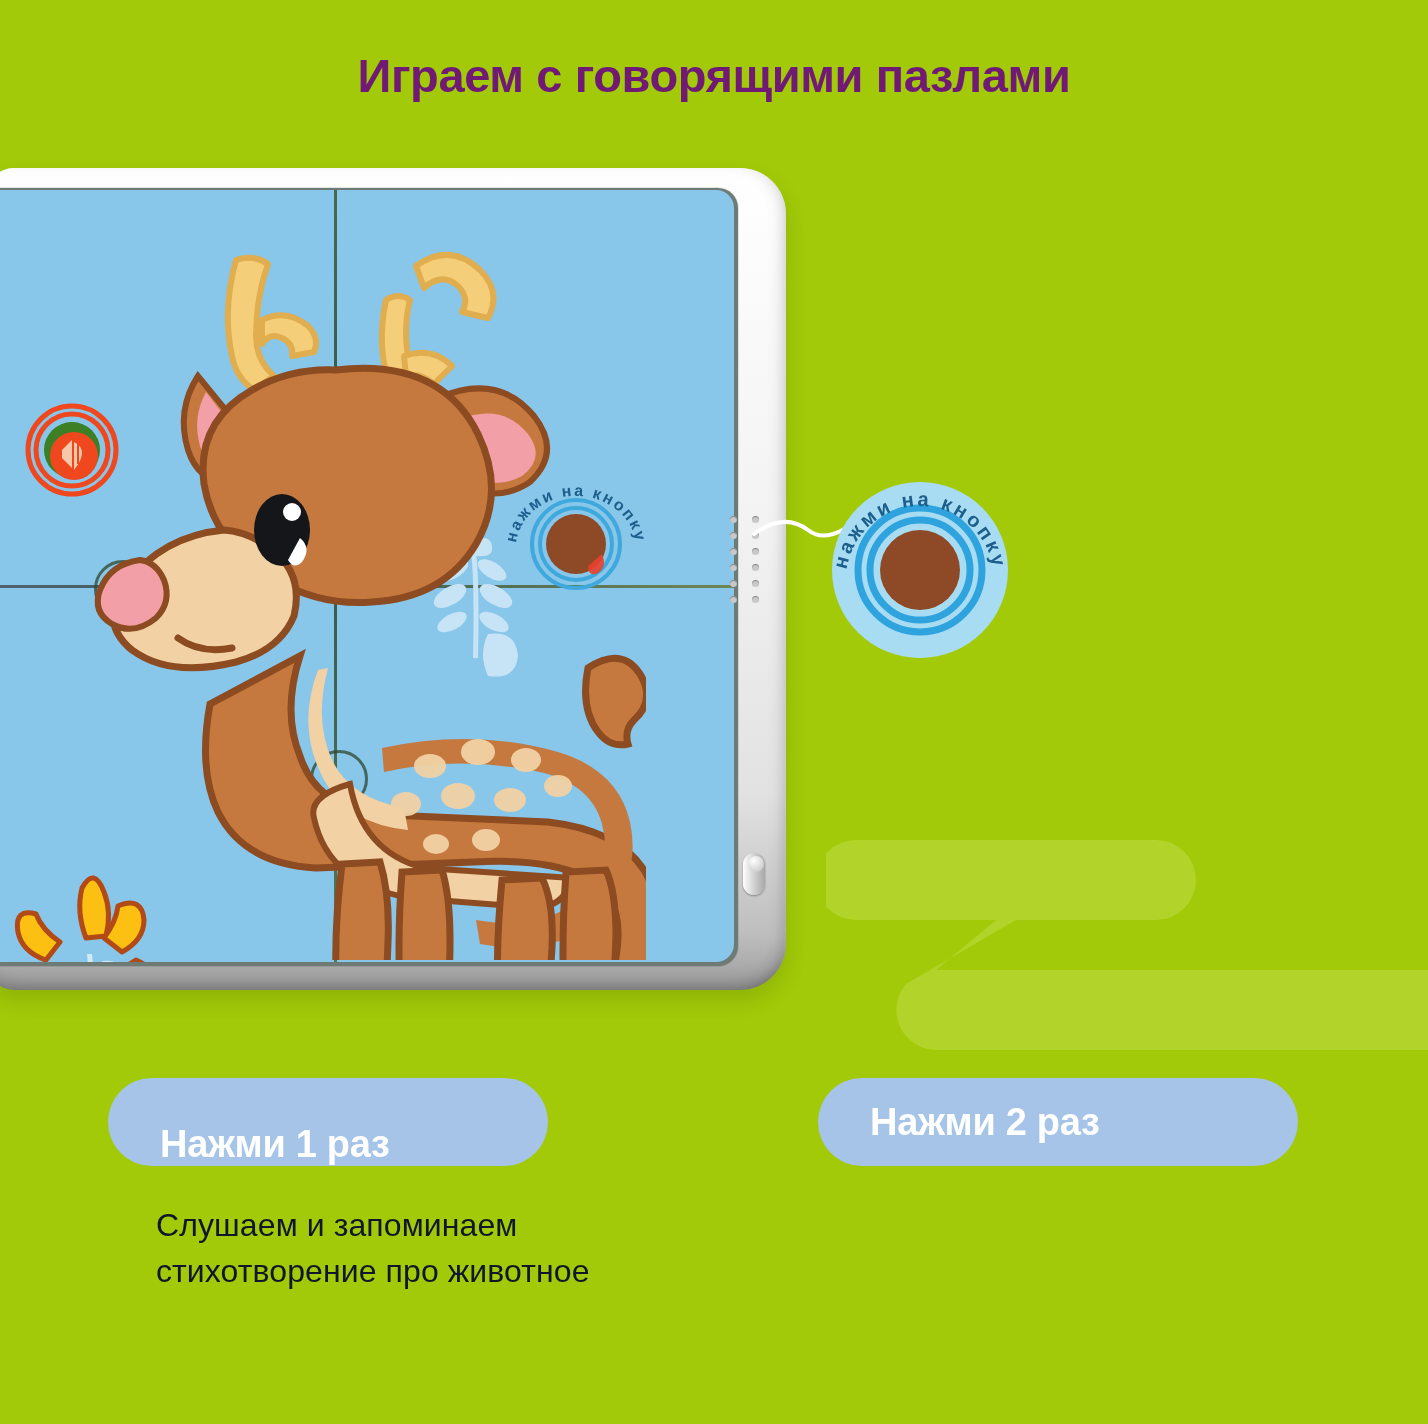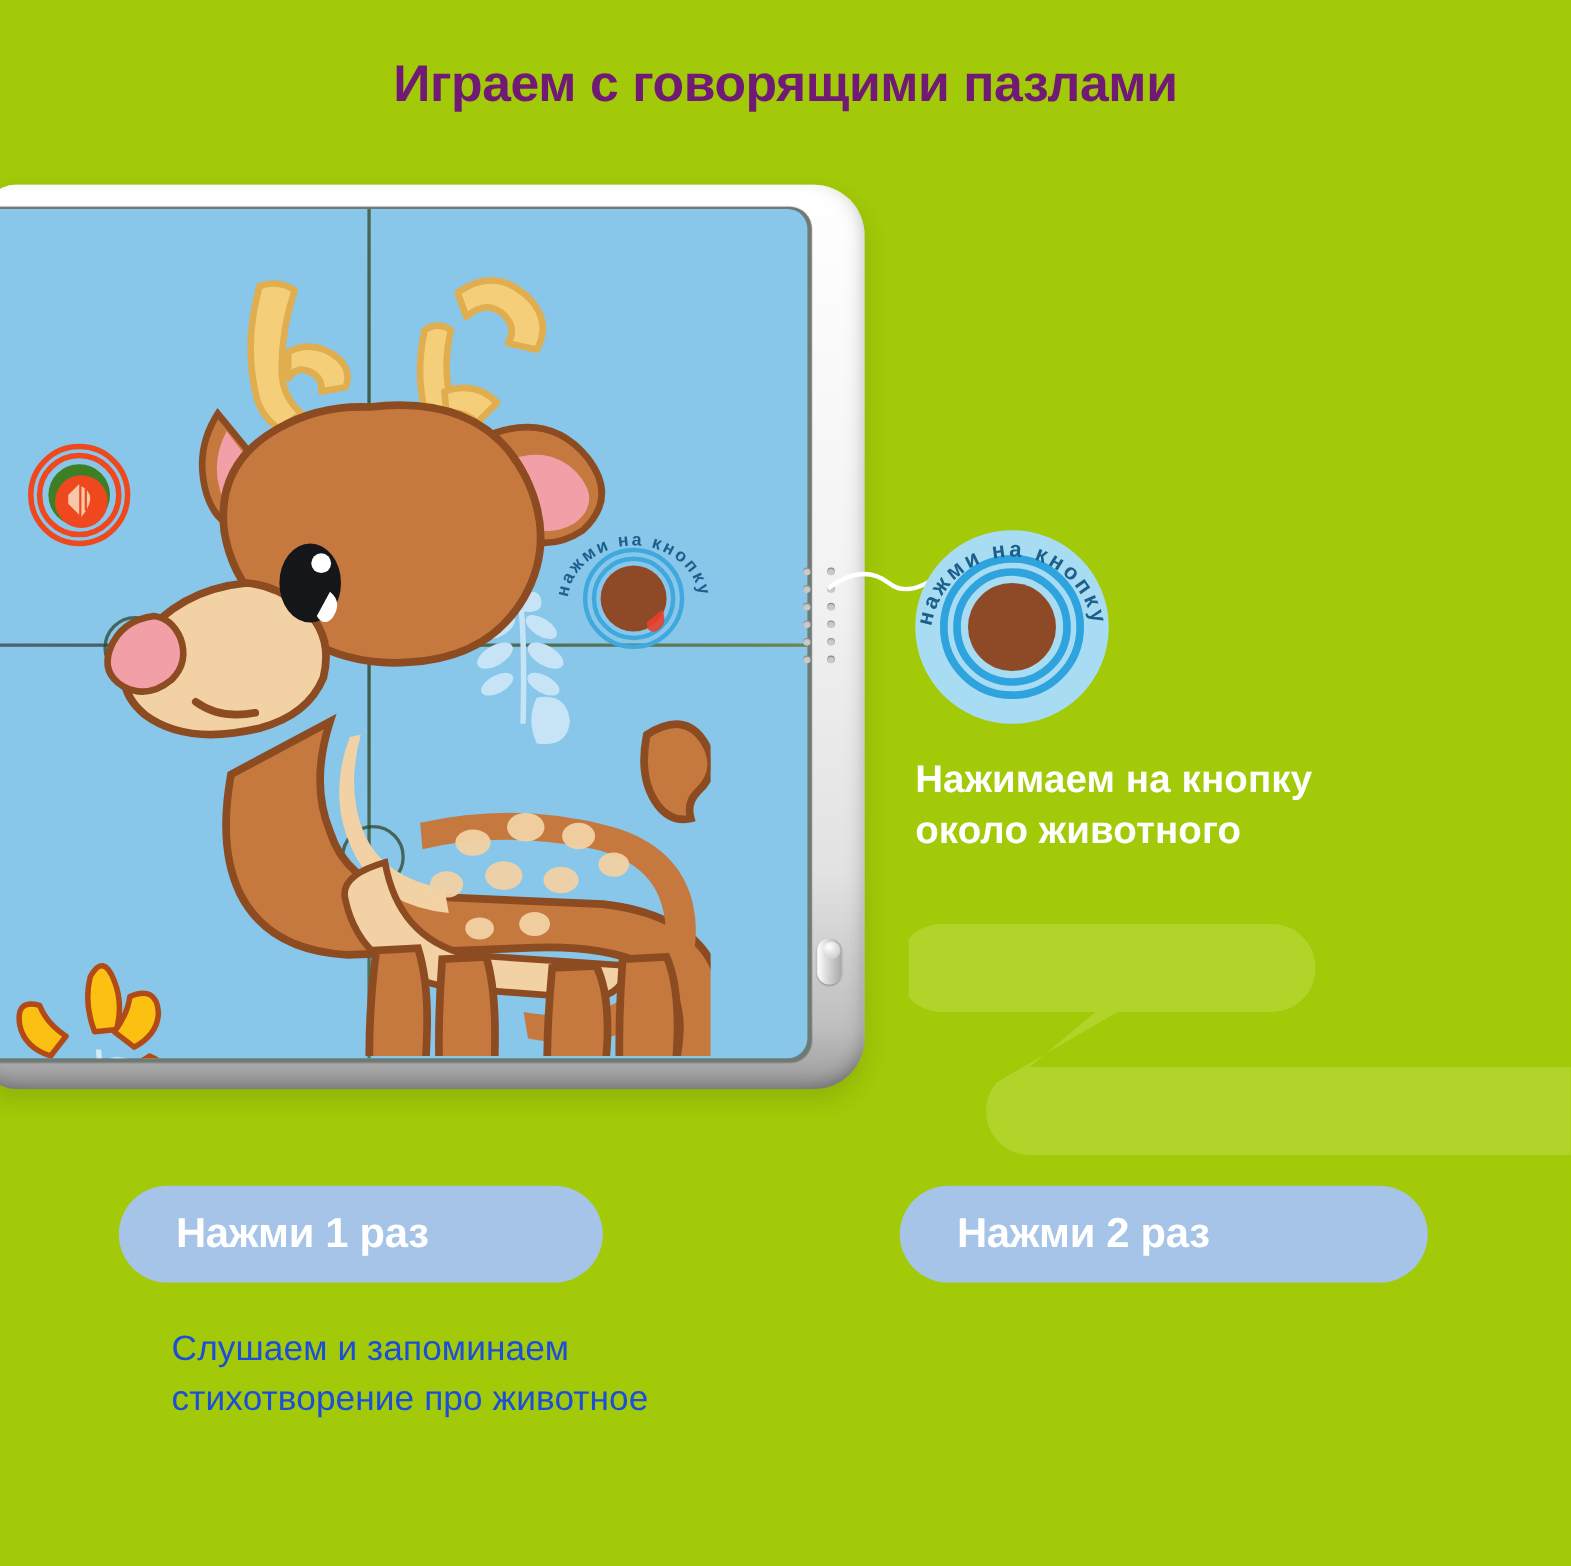--- a/index.html
+++ b/index.html
@@ -116,24 +116,24 @@
 
   
   .pill{
     position:absolute;height:88px;border-radius:44px;background:#A6C3E8;
     display:flex;align-items:center;
   }
   .pill span{
     color:#FFFFFF;font-size:38px;font-weight:700;letter-spacing:-0.3px;
     padding-left:52px;
   }
-  #pill-1{left:108px;top:1078px;width:440px;}
+  #pill-1{left:108px;top:1078px;width:440px;align-items:flex-end;}
   #pill-2{left:818px;top:1078px;width:480px;}
   .bcap{
-    position:absolute;color:#1d4ed8;font-size:32px;font-weight:400;
+    position:absolute;color:#0f172a;font-size:32px;font-weight:400;
     line-height:46px;white-space:pre-line;letter-spacing:.1px;
   }
   #cap-1{left:156px;top:1202px;width:640px;}
   #cap-2{left:858px;top:1202px;width:520px;}
 </style>
 </head>
 <body>
 
 <div class="root">
 
@@ -312,22 +312,20 @@
     </defs>
     <circle cx="94" cy="98" r="88" fill="#A8DCF2"></circle>
     <circle cx="94" cy="98" r="62" fill="none" stroke="#2EA3DE" stroke-width="7"></circle>
     <circle cx="94" cy="98" r="50" fill="none" stroke="#2EA3DE" stroke-width="7"></circle>
     <circle cx="94" cy="98" r="40" fill="#8E4A26"></circle>
     <text font-size="20" font-weight="700" fill="#1C5F8C" letter-spacing="3">
       <textPath href="#arcBig" startOffset="50%" text-anchor="middle">нажми на кнопку</textPath>
     </text>
   </svg>
 
-  <div class="rtext bold" id="txt-press">Нажимаем на кнопку
-около животного</div>
 
   <div class="pill" id="pill-1">
     <span>Нажми 1 раз</span>
   </div>
   <div class="bcap" id="cap-1">Слушаем и запоминаем
 стихотворение про животное</div>
 
   <div class="pill" id="pill-2">
     <span>Нажми 2 раз</span>
   </div>

